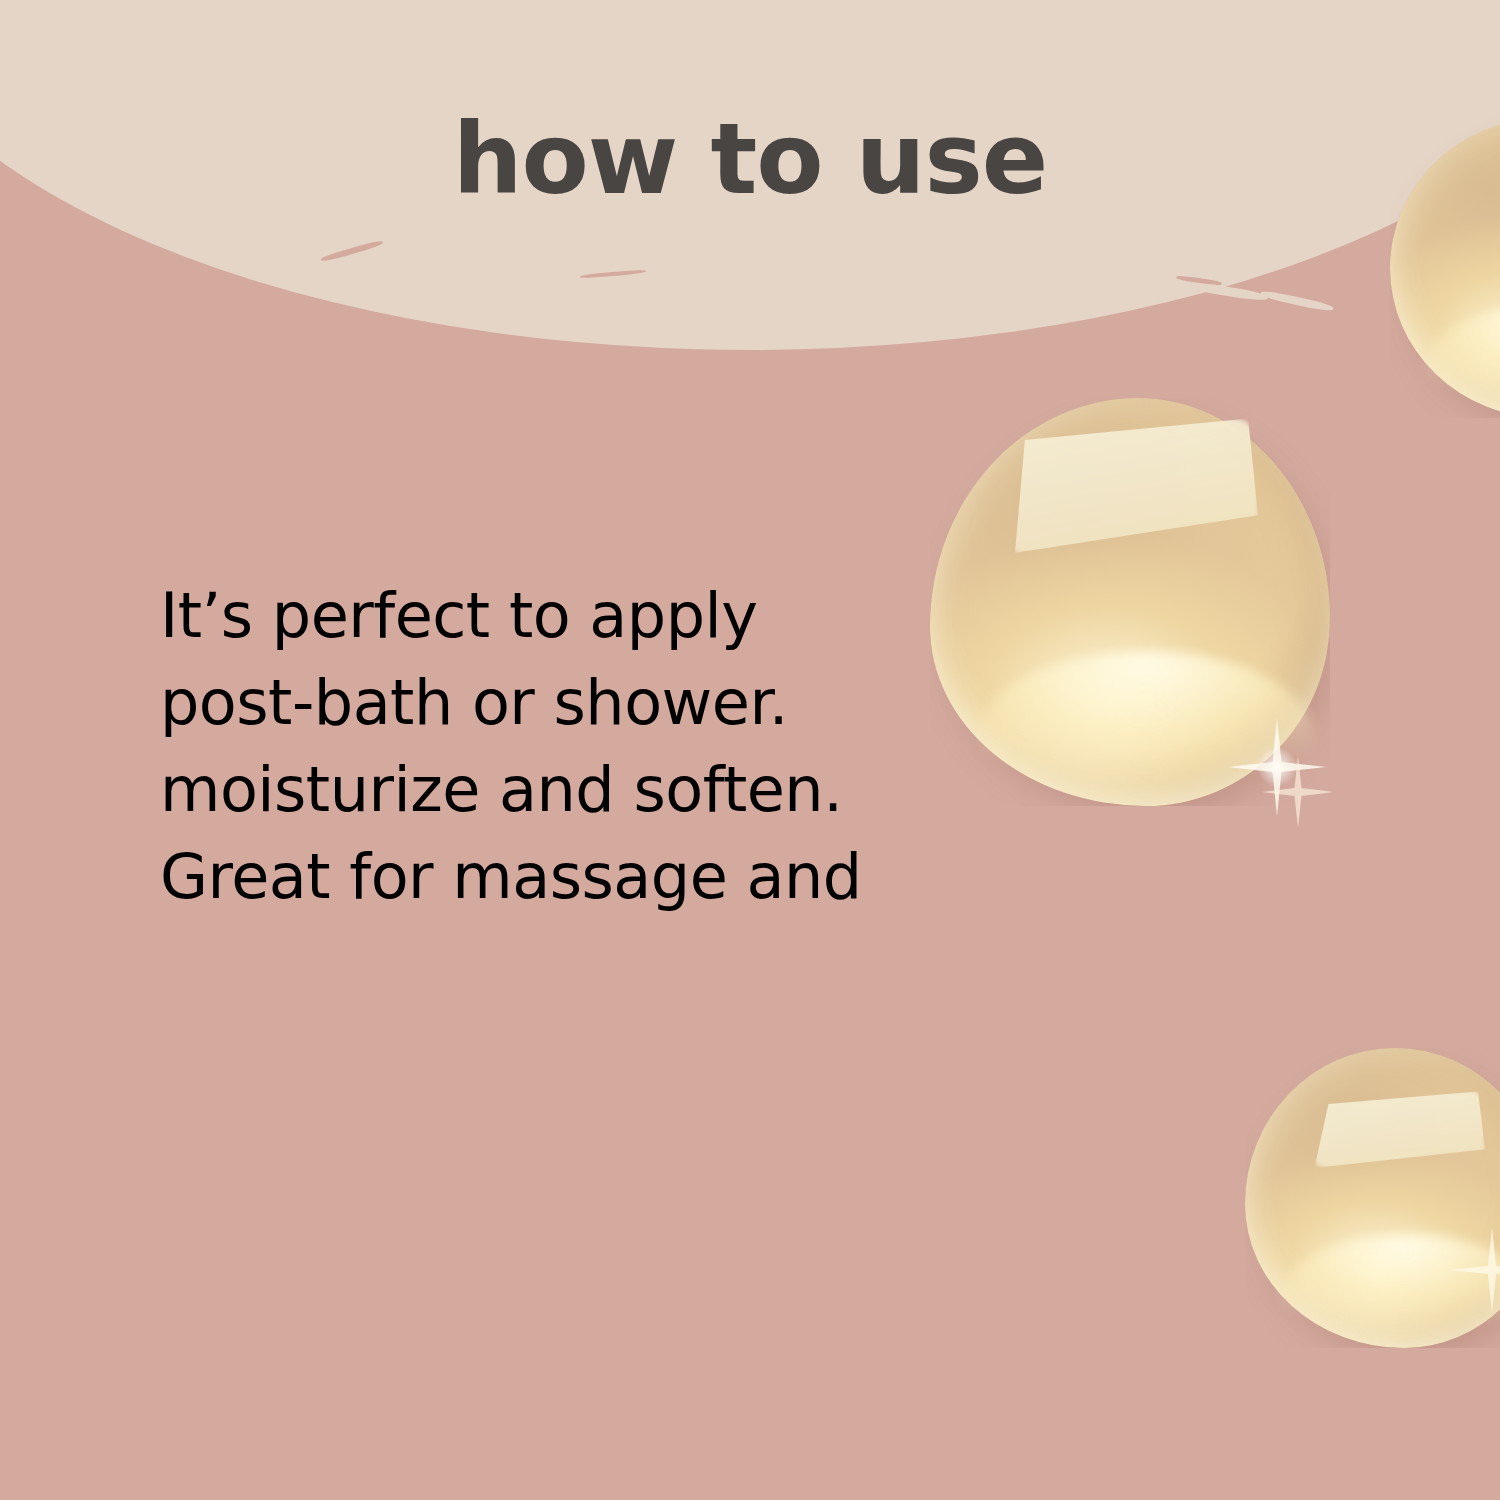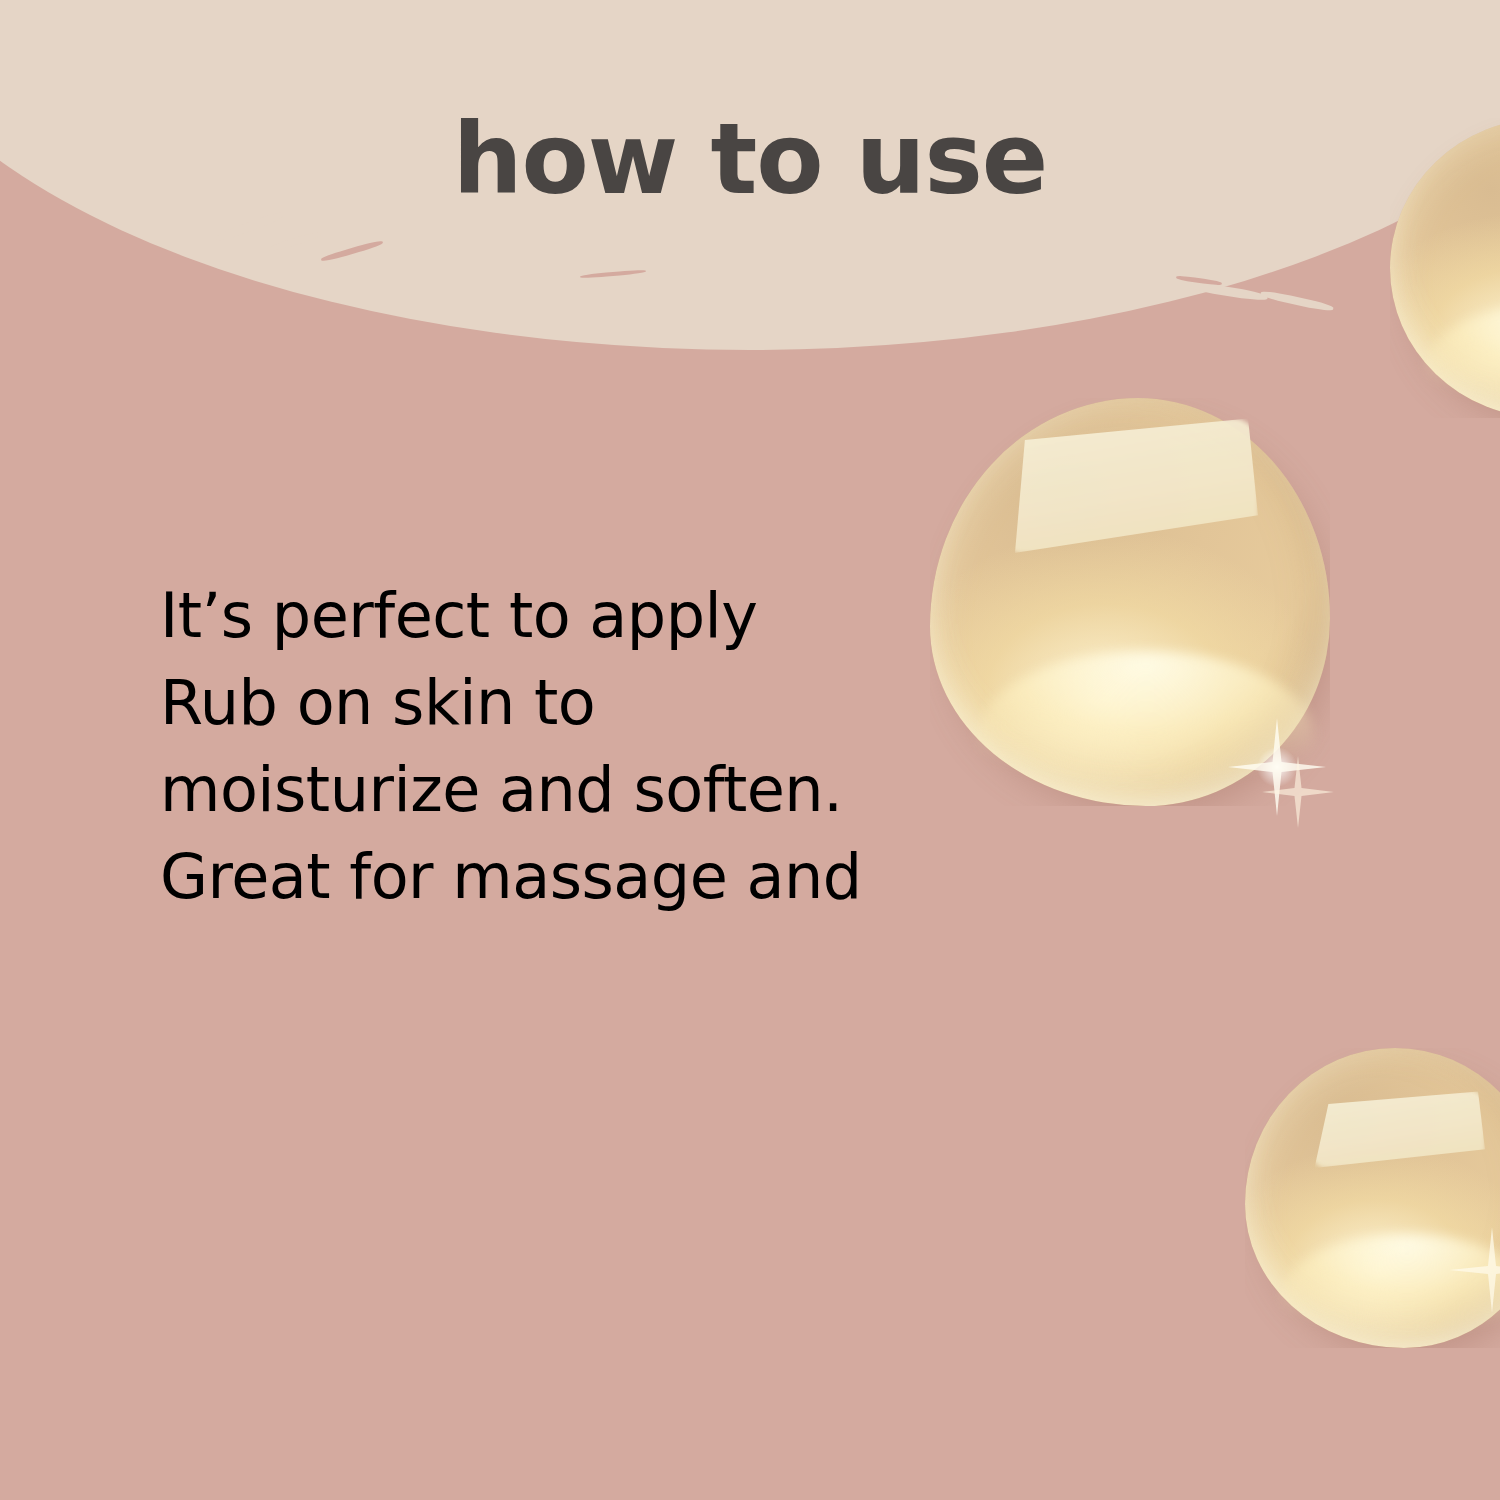--- a/index.html
+++ b/index.html
@@ -205,18 +205,18 @@
     <div class="drop-crescent"></div>
     <div class="drop-highlight"></div>
   </div>
 
   <svg class="sparkle" style="left:1444px; top:1222px;" width="96" height="96" viewBox="0 0 96 96">
     <path d="M48 5 L52 44 L91 48 L52 52 L48 91 L44 52 L5 48 L44 44 Z" fill="#FFFBEC" opacity="0.72"></path>
   </svg>
 
   <div id="body-copy">
     <span class="ln">It’s perfect to apply</span>
-    <span class="ln">Rub on skin to</span>
+    <span class="ln">post-bath or shower.</span>
     <span class="ln">moisturize and soften.</span>
     <span class="ln">Great for massage and</span>
   </div>
 
 </div>
 
 </body></html>

